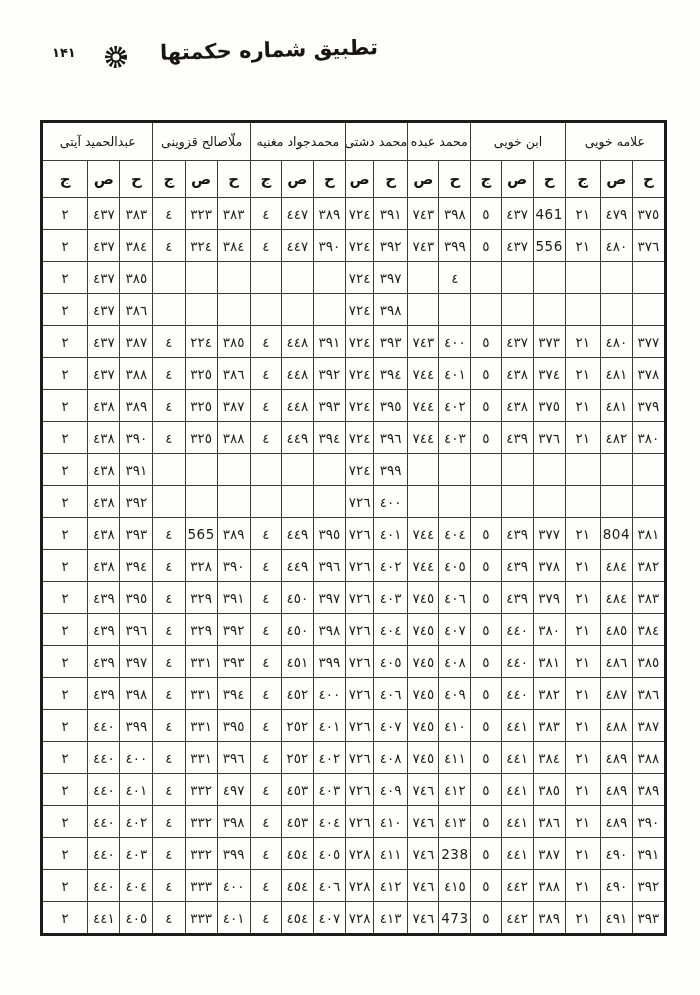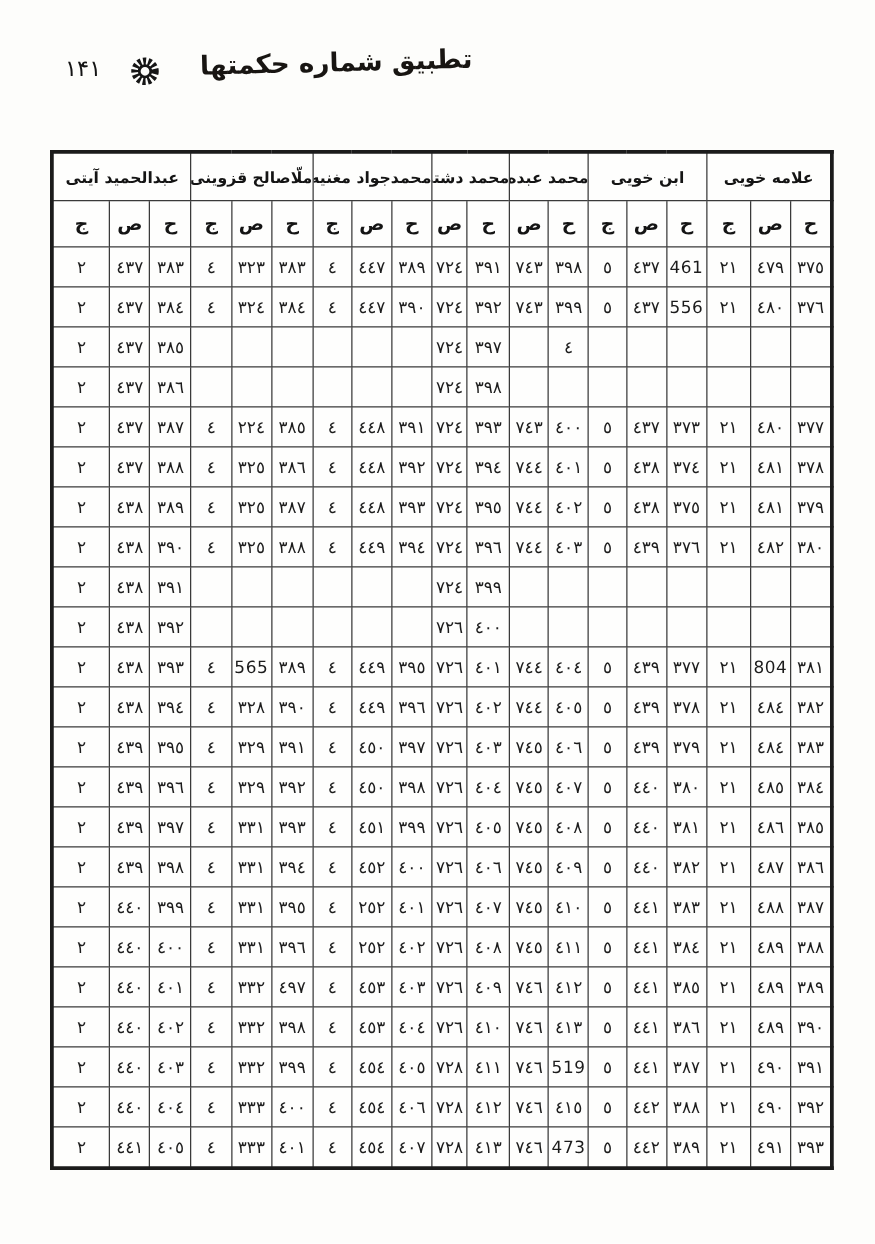--- a/index.html
+++ b/index.html
@@ -8,31 +8,31 @@
     background:#fdfdfb;color:#141414;overflow:hidden;
     font-family:"DejaVu Sans","Liberation Sans",sans-serif;
   }
   .page-header{position:absolute;left:50px;top:36px;width:330px;height:50px;}
   .title{
     position:absolute;left:110px;top:2px;white-space:nowrap;
     font-size:21px;font-weight:bold;color:#181512;
     transform:rotate(-1.5deg);letter-spacing:-0.5px;
   }
   .ornament{position:absolute;left:53px;top:8px;width:26px;height:26px;}
-  .pagenum{position:absolute;left:2px;top:9px;font-size:18px;font-weight:normal;letter-spacing:1px;}
+  .pagenum{position:absolute;left:2px;top:9px;font-size:13px;font-weight:bold;letter-spacing:1px;}
   table.cmp{
     position:absolute;left:40px;top:120px;width:627px;
     border-collapse:collapse;table-layout:fixed;
     border:3px solid #1b1b1b;background:#fefefd;
   }
   table.cmp th,table.cmp td{
     border:1px solid #3a3a3a;text-align:center;vertical-align:middle;
     padding:0;overflow:hidden;
   }
-  th.gname{height:37px;font-size:12.5px;font-weight:bold;white-space:nowrap;letter-spacing:-0.3px;}
+  th.gname{height:37px;font-size:12.5px;font-weight:normal;white-space:nowrap;letter-spacing:-0.3px;}
   th.sub{height:36px;font-size:15px;font-weight:bold;}
   table.cmp td{height:31px;font-size:13.5px;font-weight:normal;color:#1c1c1c;letter-spacing:0.5px;}
 </style>
 </head>
 <body>
 
 <div class="page">
 
   <header class="page-header" dir="rtl">
     <span class="title">تطبیق شماره حکمتها</span>
@@ -520,21 +520,21 @@
           <td>٤٤٠</td>
           <td>٢</td>
         </tr>
         <tr>
           <td>٣٩١</td>
           <td>٤٩٠</td>
           <td>٢١</td>
           <td>٣٨٧</td>
           <td>٤٤١</td>
           <td>٥</td>
-          <td>519</td>
+          <td>238</td>
           <td>٧٤٦</td>
           <td>٤١١</td>
           <td>٧٢٨</td>
           <td>٤٠٥</td>
           <td>٤٥٤</td>
           <td>٤</td>
           <td>٣٩٩</td>
           <td>٣٣٢</td>
           <td>٤</td>
           <td>٤٠٣</td>

